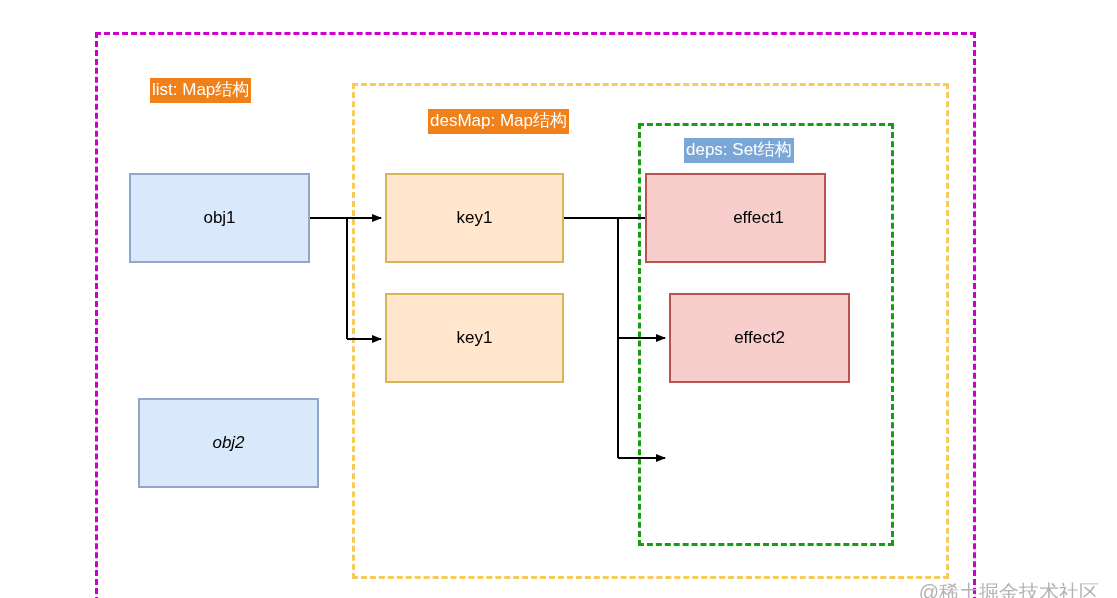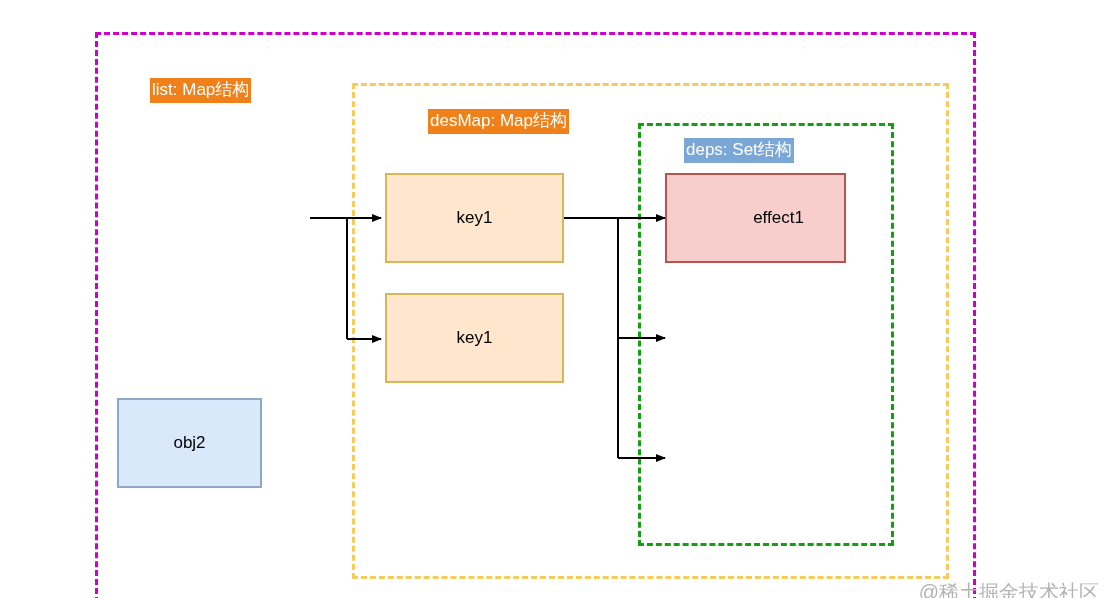--- a/index.html
+++ b/index.html
@@ -74,24 +74,24 @@
     font-size: 17px;
     color: #000000;
     border-width: 2px;
     border-style: solid;
   }
   .node-blue   { background: #dae8fc; border-color: #8fa8c8; }
   .node-orange { background: #ffe6cc; border-color: #d6b656; align-items: center; }
   .node-pink   { background: #f8cecc; border-color: #b85450; }
 
   .n-obj1    { left: 129px; top: 153px; width: 181px; height: 90px; }
-  .n-obj2    { left: 117px; top: 378px; width: 145px; height: 90px; }
+  .n-obj2    { left: 138px; top: 378px; width: 181px; height: 90px; font-style: italic; }
   .n-key1a   { left: 385px; top: 153px; width: 179px; height: 90px; }
   .n-key1b   { left: 385px; top: 273px; width: 179px; height: 90px; }
-  .n-effect1 { left: 665px; top: 153px; width: 181px; height: 90px; padding-left: 46px; }
+  .n-effect1 { left: 645px; top: 153px; width: 181px; height: 90px; padding-left: 46px; }
   .n-effect2 { left: 669px; top: 273px; width: 181px; height: 90px; }
   .n-effect3 { left: 669px; top: 393px; width: 181px; height: 90px; }
 
   
   #connectors {
     position: absolute;
     left: 0;
     top: 0;
     width: 1117px;
     height: 598px;
@@ -138,28 +138,34 @@
 
     <g stroke="#000000" stroke-width="2" fill="none">
       <path d="M564,198 L618,198"></path>
       <path d="M618,198 L618,438"></path>
       <path d="M618,198 L665,198" marker-end="url(#arrowhead)"></path>
       <path d="M618,318 L665,318" marker-end="url(#arrowhead)"></path>
       <path d="M618,438 L665,438" marker-end="url(#arrowhead)"></path>
     </g>
   </svg>
 
+  <div class="node node-blue n-obj1">
+    <span>obj1</span>
+  </div>
   <div class="node node-blue n-obj2">
     <span>obj2</span>
   </div>
   <div class="node node-orange n-key1a">
     <span>key1</span>
   </div>
   <div class="node node-orange n-key1b">
     <span>key1</span>
   </div>
   <div class="node node-pink n-effect1">
     <span>effect1</span>
   </div>
+  <div class="node node-pink n-effect2">
+    <span>effect2</span>
+  </div>
 
   <div class="watermark">@稀土掘金技术社区</div>
 
 </div>
 
 </body></html>

